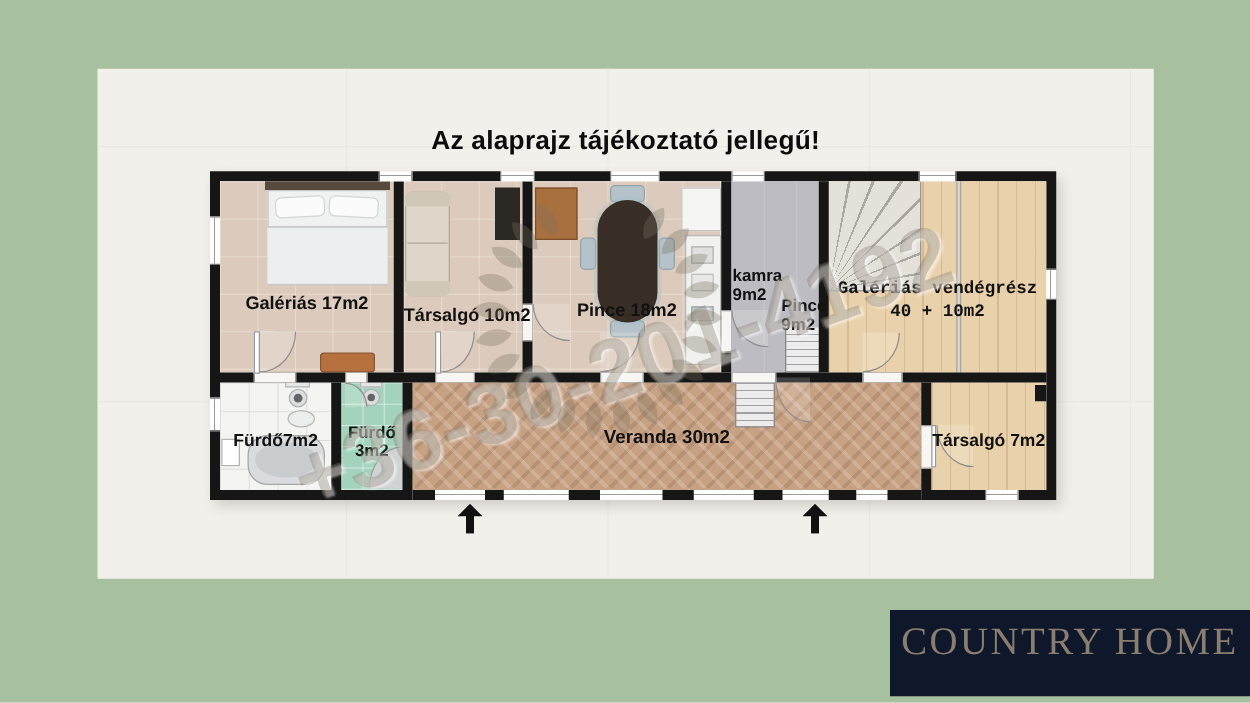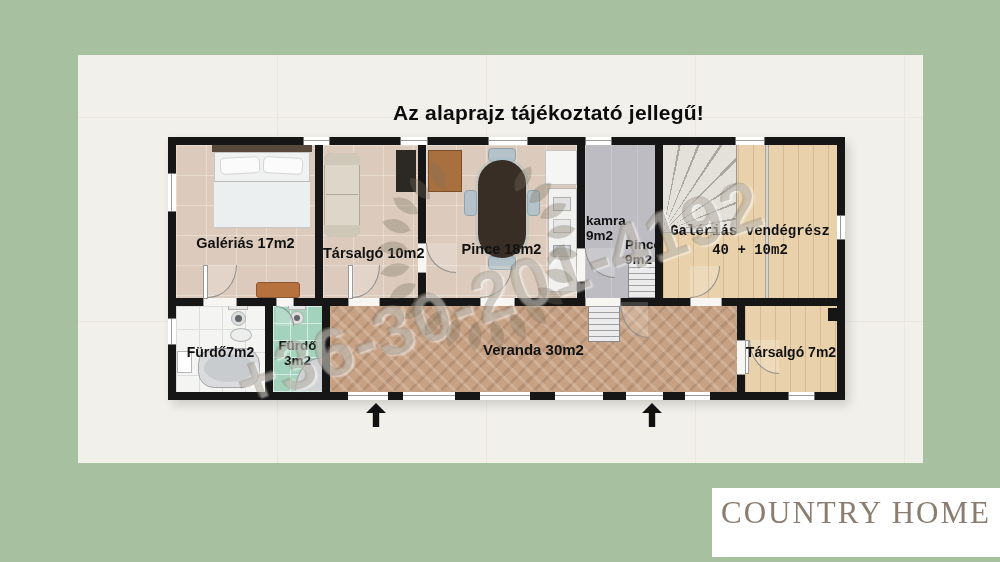--- a/index.html
+++ b/index.html
@@ -11,21 +11,21 @@
   
   #canvas{
     position:absolute;left:78px;top:55px;width:845px;height:408px;
     background:#f2f0ea;
     background-image:linear-gradient(#e9e7e0 1px,transparent 1px),
                      linear-gradient(90deg,#e9e7e0 1px,transparent 1px);
     background-size:209px 204px;background-position:-10px 62px;
   }
   #title{
     position:absolute;left:0;top:46px;width:845px;text-align:center;
-    font-size:21px;font-weight:bold;color:#0c0c0c;letter-spacing:.2px;z-index:2;padding-left:48px;
+    font-size:21px;font-weight:bold;color:#0c0c0c;letter-spacing:.2px;z-index:2;
   }
   
   #plan{
     position:absolute;left:90px;top:82px;width:661px;height:247px;
     border:8px solid #161616;z-index:1;box-shadow:4px 5px 10px rgba(0,0,0,.15);
     background:#efede7;
   }
   .room{position:absolute;z-index:0;}
   .tile-beige{background:#dccbbc;
     background-image:linear-gradient(rgba(255,255,255,.30) 1px,transparent 1px),
@@ -70,21 +70,21 @@
     clip-path:polygon(50% 0,100% 42%,66% 42%,66% 100%,34% 100%,34% 42%,0 42%);}
   #wm-phone{
     position:absolute;left:60px;top:198px;width:720px;z-index:9;text-align:center;
     font-size:70px;font-weight:bold;letter-spacing:1px;white-space:nowrap;
     color:rgba(126,117,104,.34);text-shadow:2px 2px 2px rgba(255,255,255,.5);
     transform:rotate(-19.5deg);pointer-events:none;
   }
   #wm-wreath{position:absolute;left:300px;top:96px;z-index:9;pointer-events:none;}
   #logo{
     position:absolute;left:712px;top:488px;width:288px;height:69px;
-    background:#ffffff;z-index:3;text-align:center;
+    background:#0f172a;z-index:3;text-align:center;
   }
   #logo .brand{
     font-family:"Liberation Serif","DejaVu Serif",serif;font-weight:400;
     font-size:31px;color:#8b7e70;letter-spacing:2px;margin-top:7px;white-space:nowrap;
   }
   #logo .tagline{
     font-size:13px;font-weight:bold;color:#3e7c3c;letter-spacing:5px;margin-top:2px;white-space:nowrap;
   }
   .beam{position:absolute;z-index:2;background:#d8d5cf;border-left:1px solid #a8a5a0;border-right:1px solid #a8a5a0;box-sizing:border-box;}
 </style>

